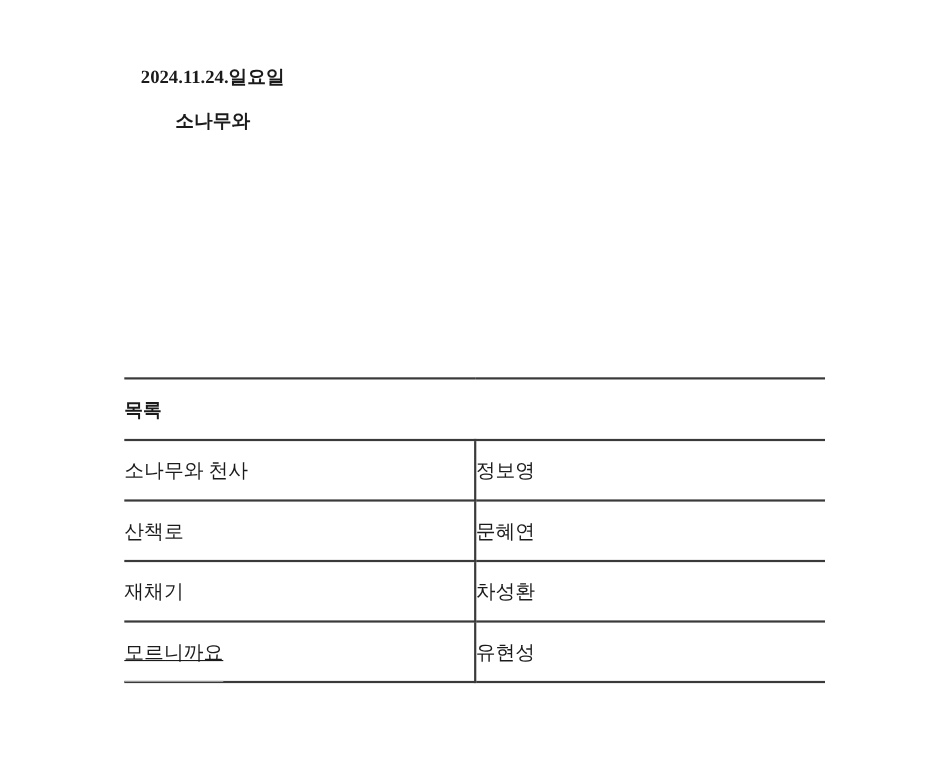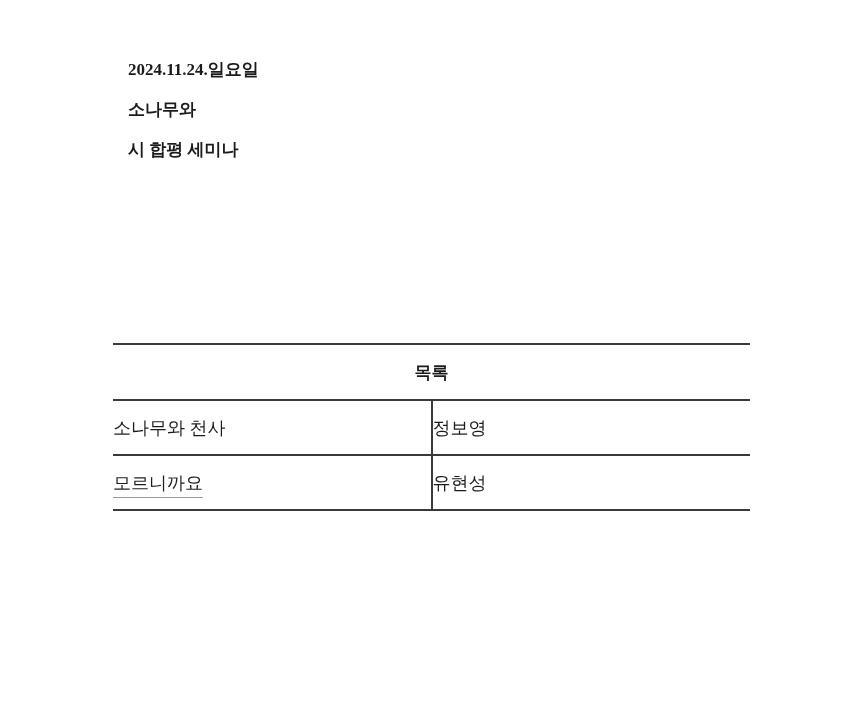--- a/index.html
+++ b/index.html
@@ -13,41 +13,42 @@
     height: 707px;
     background: var(--background, #ffffff);
     font-family: "Liberation Serif", "DejaVu Serif", serif;
     color: var(--text, #1b1b1b);
     overflow: hidden;
   }
   .doc-header {
     position: absolute;
     left: 128px;
     top: 58px;
+    text-align: center;
   }
   .doc-header p {
     margin: 0 0 16px 0;
     font-size: 17px;
     line-height: 24px;
     font-weight: bold;
     white-space: pre;
   }
   table.contents-table {
     position: absolute;
     left: 113px;
     top: 343px;
     width: 637px;
     border-collapse: collapse;
     table-layout: fixed;
   }
   table.contents-table th {
     height: 54px;
     border-top: 2px solid var(--border, #3a3a3a);
     border-bottom: 2px solid var(--border, #3a3a3a);
-    text-align: center;
+    text-align: left;
     vertical-align: middle;
     font-size: 17px;
     font-weight: bold;
     padding: 0;
   }
   table.contents-table td {
     height: 53px;
     border-bottom: 2px solid var(--border, #3a3a3a);
     vertical-align: middle;
     font-size: 18px;
@@ -59,51 +60,67 @@
     border-right: 2px solid var(--border, #3a3a3a);
     padding-left: 14px;
   }
   td.col-author {
     width: 117px;
     padding-left: 24px;
     margin-left: 24px;
   }
   .spell-underline {
     border-bottom: 1px solid var(--spell_underline, #999999);
-    padding-bottom: 4px;
+    padding-bottom: 16px;
+    text-decoration: underline;
   }
 </style>
 </head>
 <body>
 
 <div class="page">
 
   <div class="doc-header">
     <p>2024.11.24.일요일</p>
     <p>소나무와</p>
-    <p>시 합평 세미나</p>
   </div>
 
   <table class="contents-table">
     <thead>
       <tr>
         <th colspan="2">목록</th>
       </tr>
     </thead>
     <tbody>
       <tr>
         <td class="col-title">
           <span>소나무와 천사</span>
         </td>
         <td class="col-author">
           <span>정보영</span>
         </td>
       </tr>
       <tr>
         <td class="col-title">
+          <span>산책로</span>
+        </td>
+        <td class="col-author">
+          <span>문혜연</span>
+        </td>
+      </tr>
+      <tr>
+        <td class="col-title">
+          <span>재채기</span>
+        </td>
+        <td class="col-author">
+          <span>차성환</span>
+        </td>
+      </tr>
+      <tr>
+        <td class="col-title">
           <span class="spell-underline">모르니까요</span>
         </td>
         <td class="col-author">
           <span>유현성</span>
         </td>
       </tr>
     </tbody>
   </table>
 
 </div>

